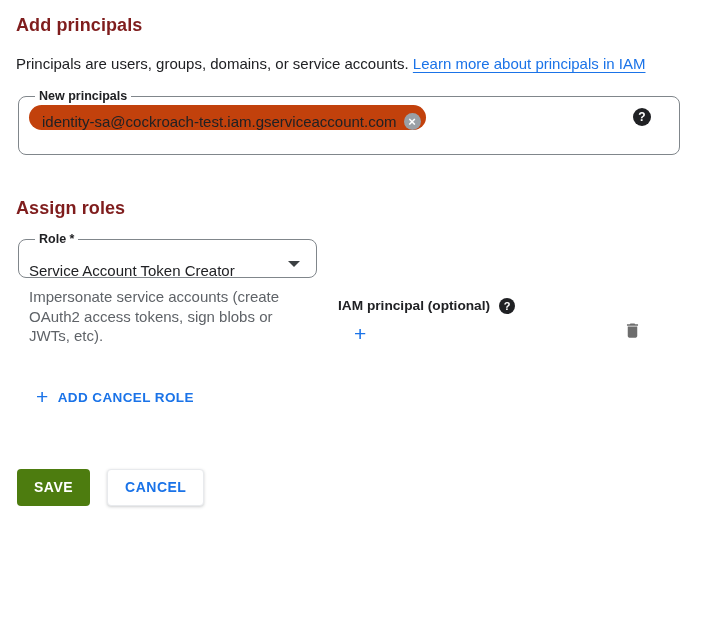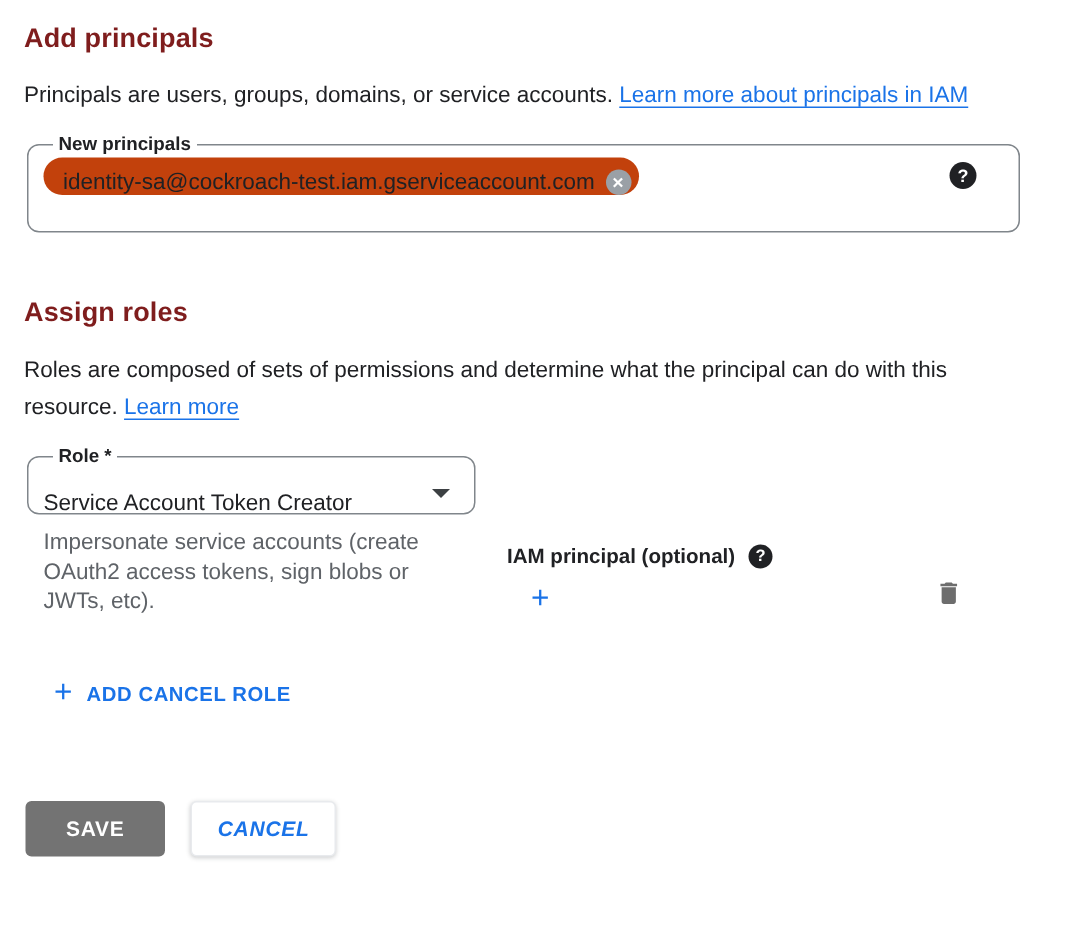--- a/index.html
+++ b/index.html
@@ -163,47 +163,46 @@
     border: none;
     cursor: pointer;
     padding: 2px;
   }
 
   .add-role-button { margin-top: 44px; margin-left: 20px; }
 
   
   .actions { display: flex; align-items: center; margin-top: 60px; margin-left: 1px; }
   .save-button {
-    background: #737373;
+    background: #4d7c0f;
     color: #ffffff;
     border: none;
     border-radius: 4px;
     height: 37px;
-    padding: 0 27px;
+    padding: 0 17px;
     font-family: "Liberation Sans", sans-serif;
     font-size: 14px;
     font-weight: 700;
     letter-spacing: 0.5px;
     cursor: pointer;
   }
   .cancel-button {
     margin-left: 17px;
     background: #ffffff;
     color: #1a73e8;
     border: 1px solid #e8eaed;
     border-radius: 4px;
     height: 37px;
     padding: 0 17px;
     font-family: "Liberation Sans", sans-serif;
     font-size: 14px;
     font-weight: 700;
     letter-spacing: 0.5px;
     box-shadow: 0 1px 3px rgba(60,64,67,0.25);
     cursor: pointer;
-    font-style: italic;
   }
 </style>
 </head>
 <body>
 
 <div class="page">
 
   <h1 class="section-title">Add principals</h1>
 
   <p class="section-desc"><span>Principals are users, groups, domains, or service accounts.</span>
@@ -215,22 +214,20 @@
       <span class="chip">
         <span class="chip-label">identity-sa@cockroach-test.iam.gserviceaccount.com</span>
         <span class="chip-close">×</span>
       </span>
       <span class="help-badge">?</span>
     </div>
   </fieldset>
 
   <h1 class="section-title assign-title">Assign roles</h1>
 
-  <p class="section-desc"><span>Roles are composed of sets of permissions and determine what the principal can do with this resource.</span>
-    <a class="link">Learn more</a></p>
 
   <div class="role-row">
 
     <div class="role-col">
       <fieldset class="outlined role-select">
         <legend>Role *</legend>
         <div class="role-select-inner">
           <span class="role-value">Service Account Token Creator</span>
           <span class="dropdown-arrow"></span>
         </div>

